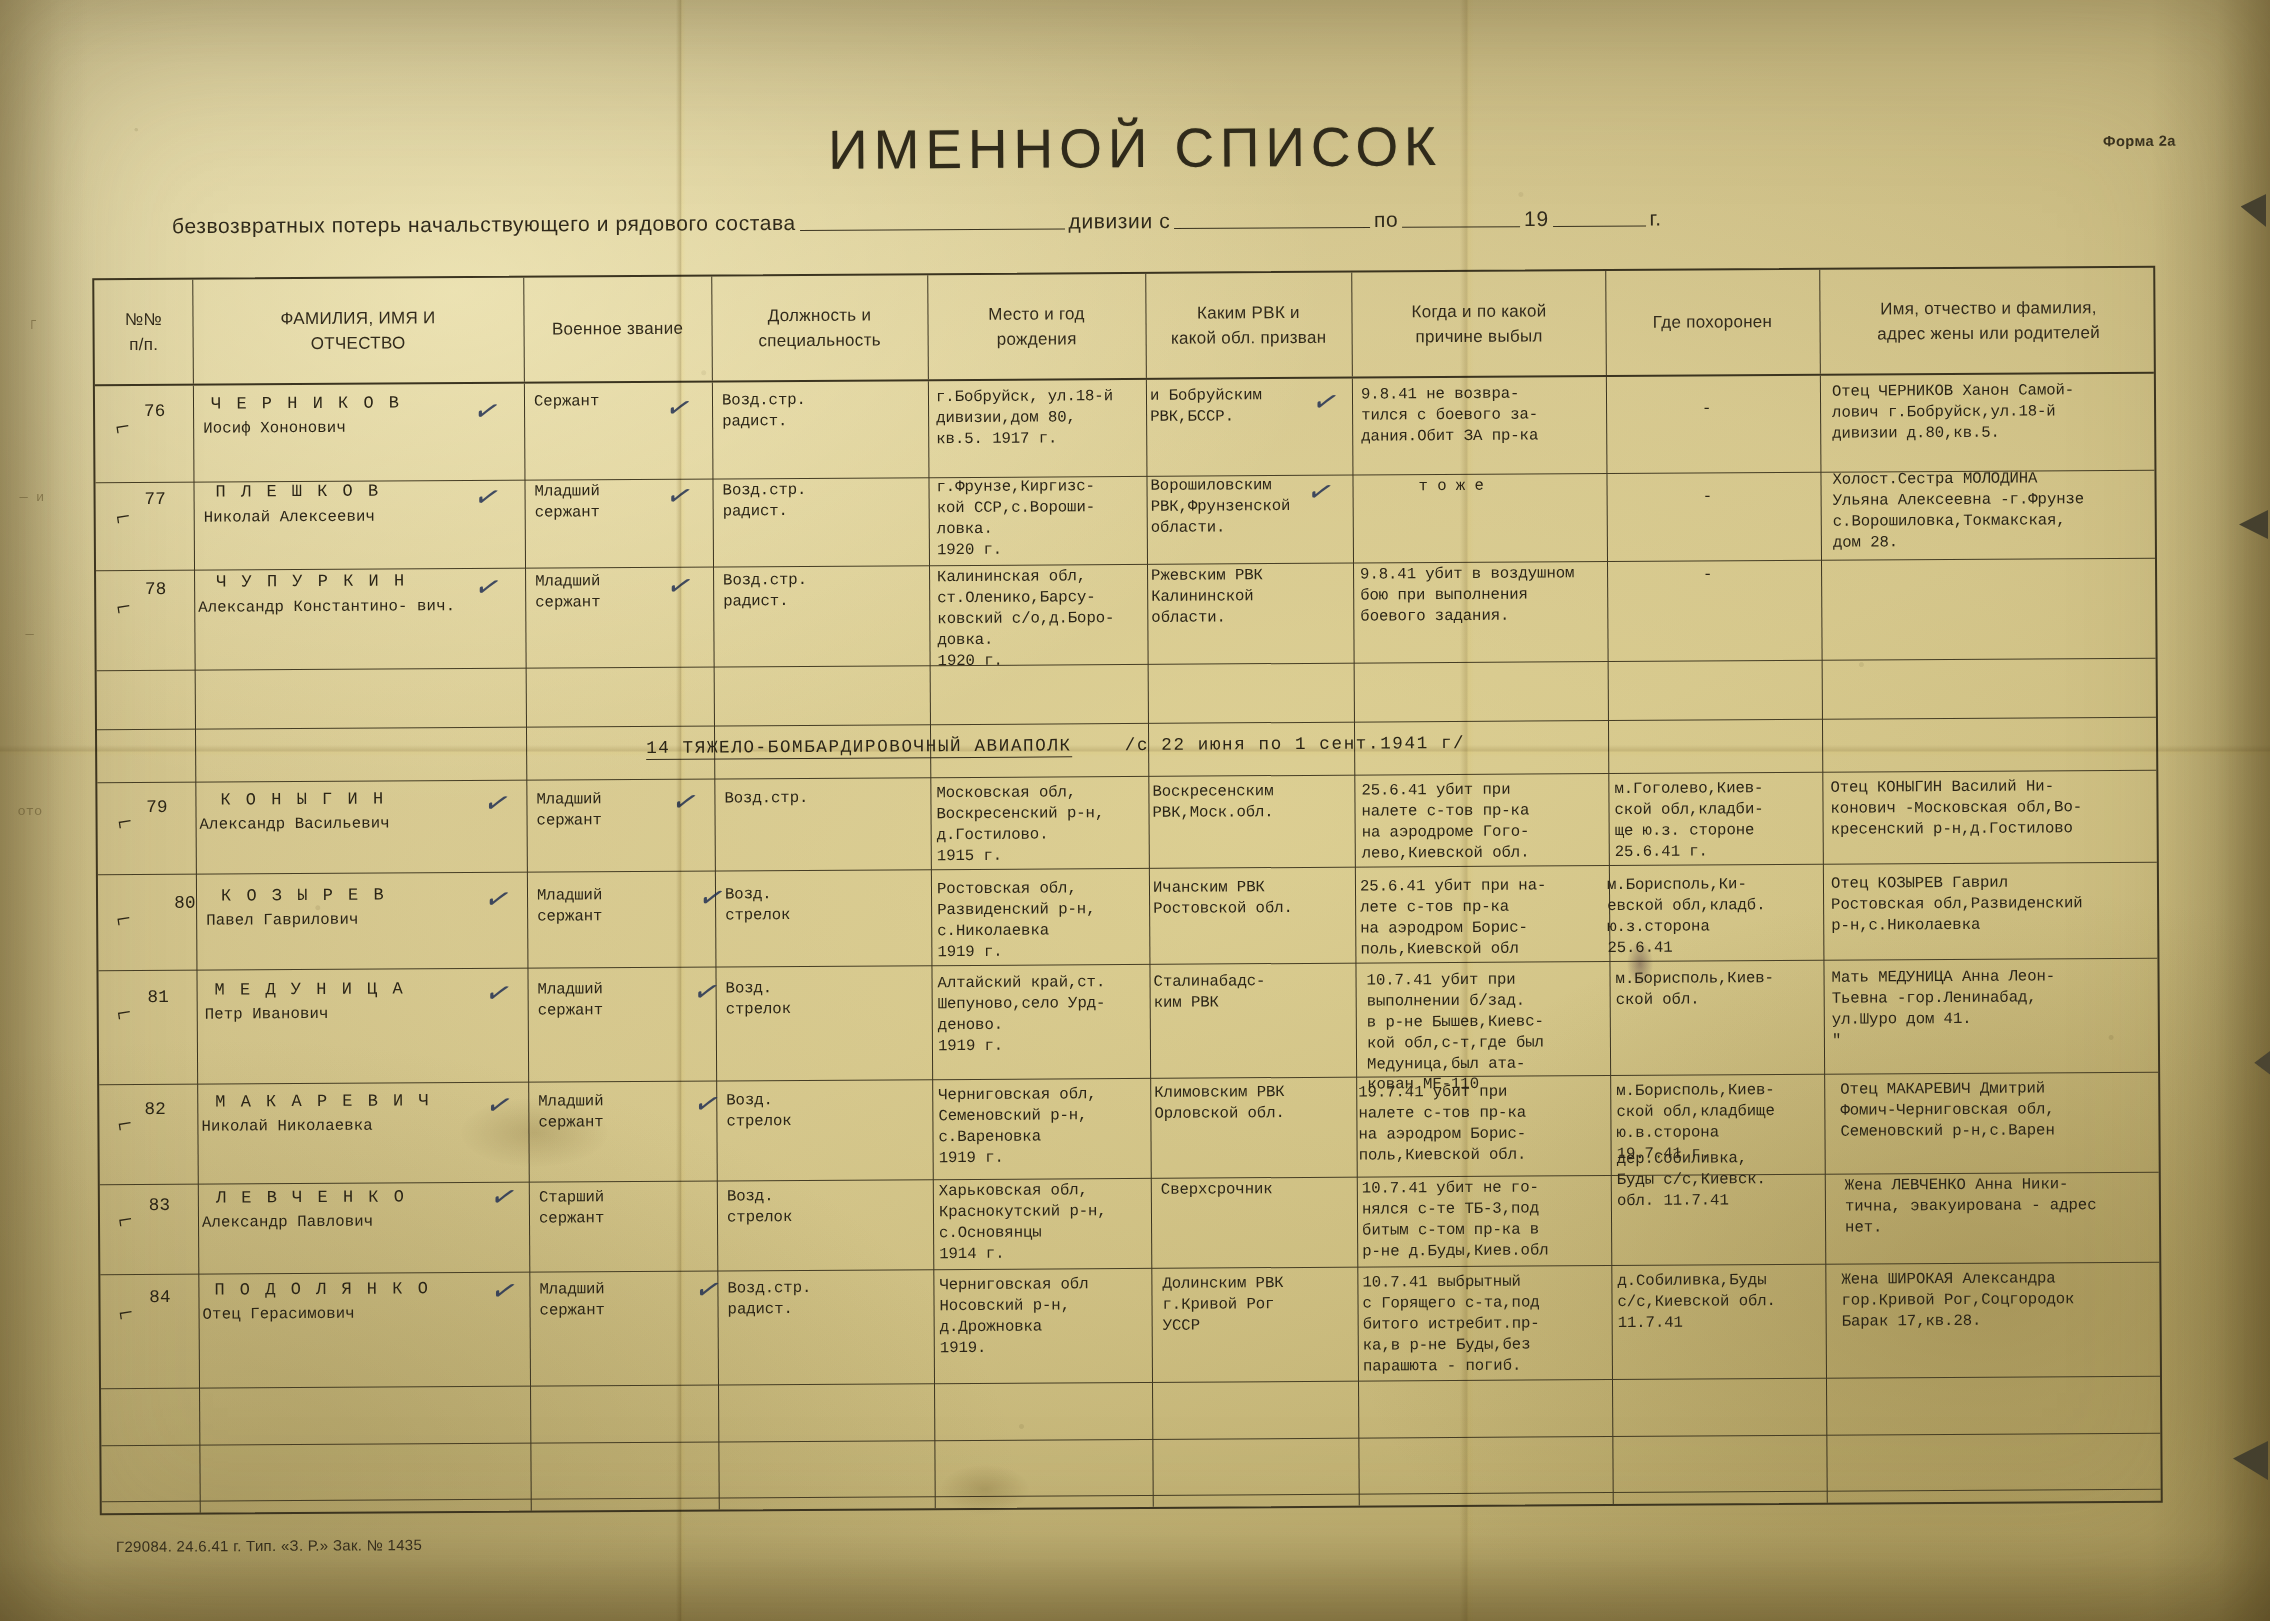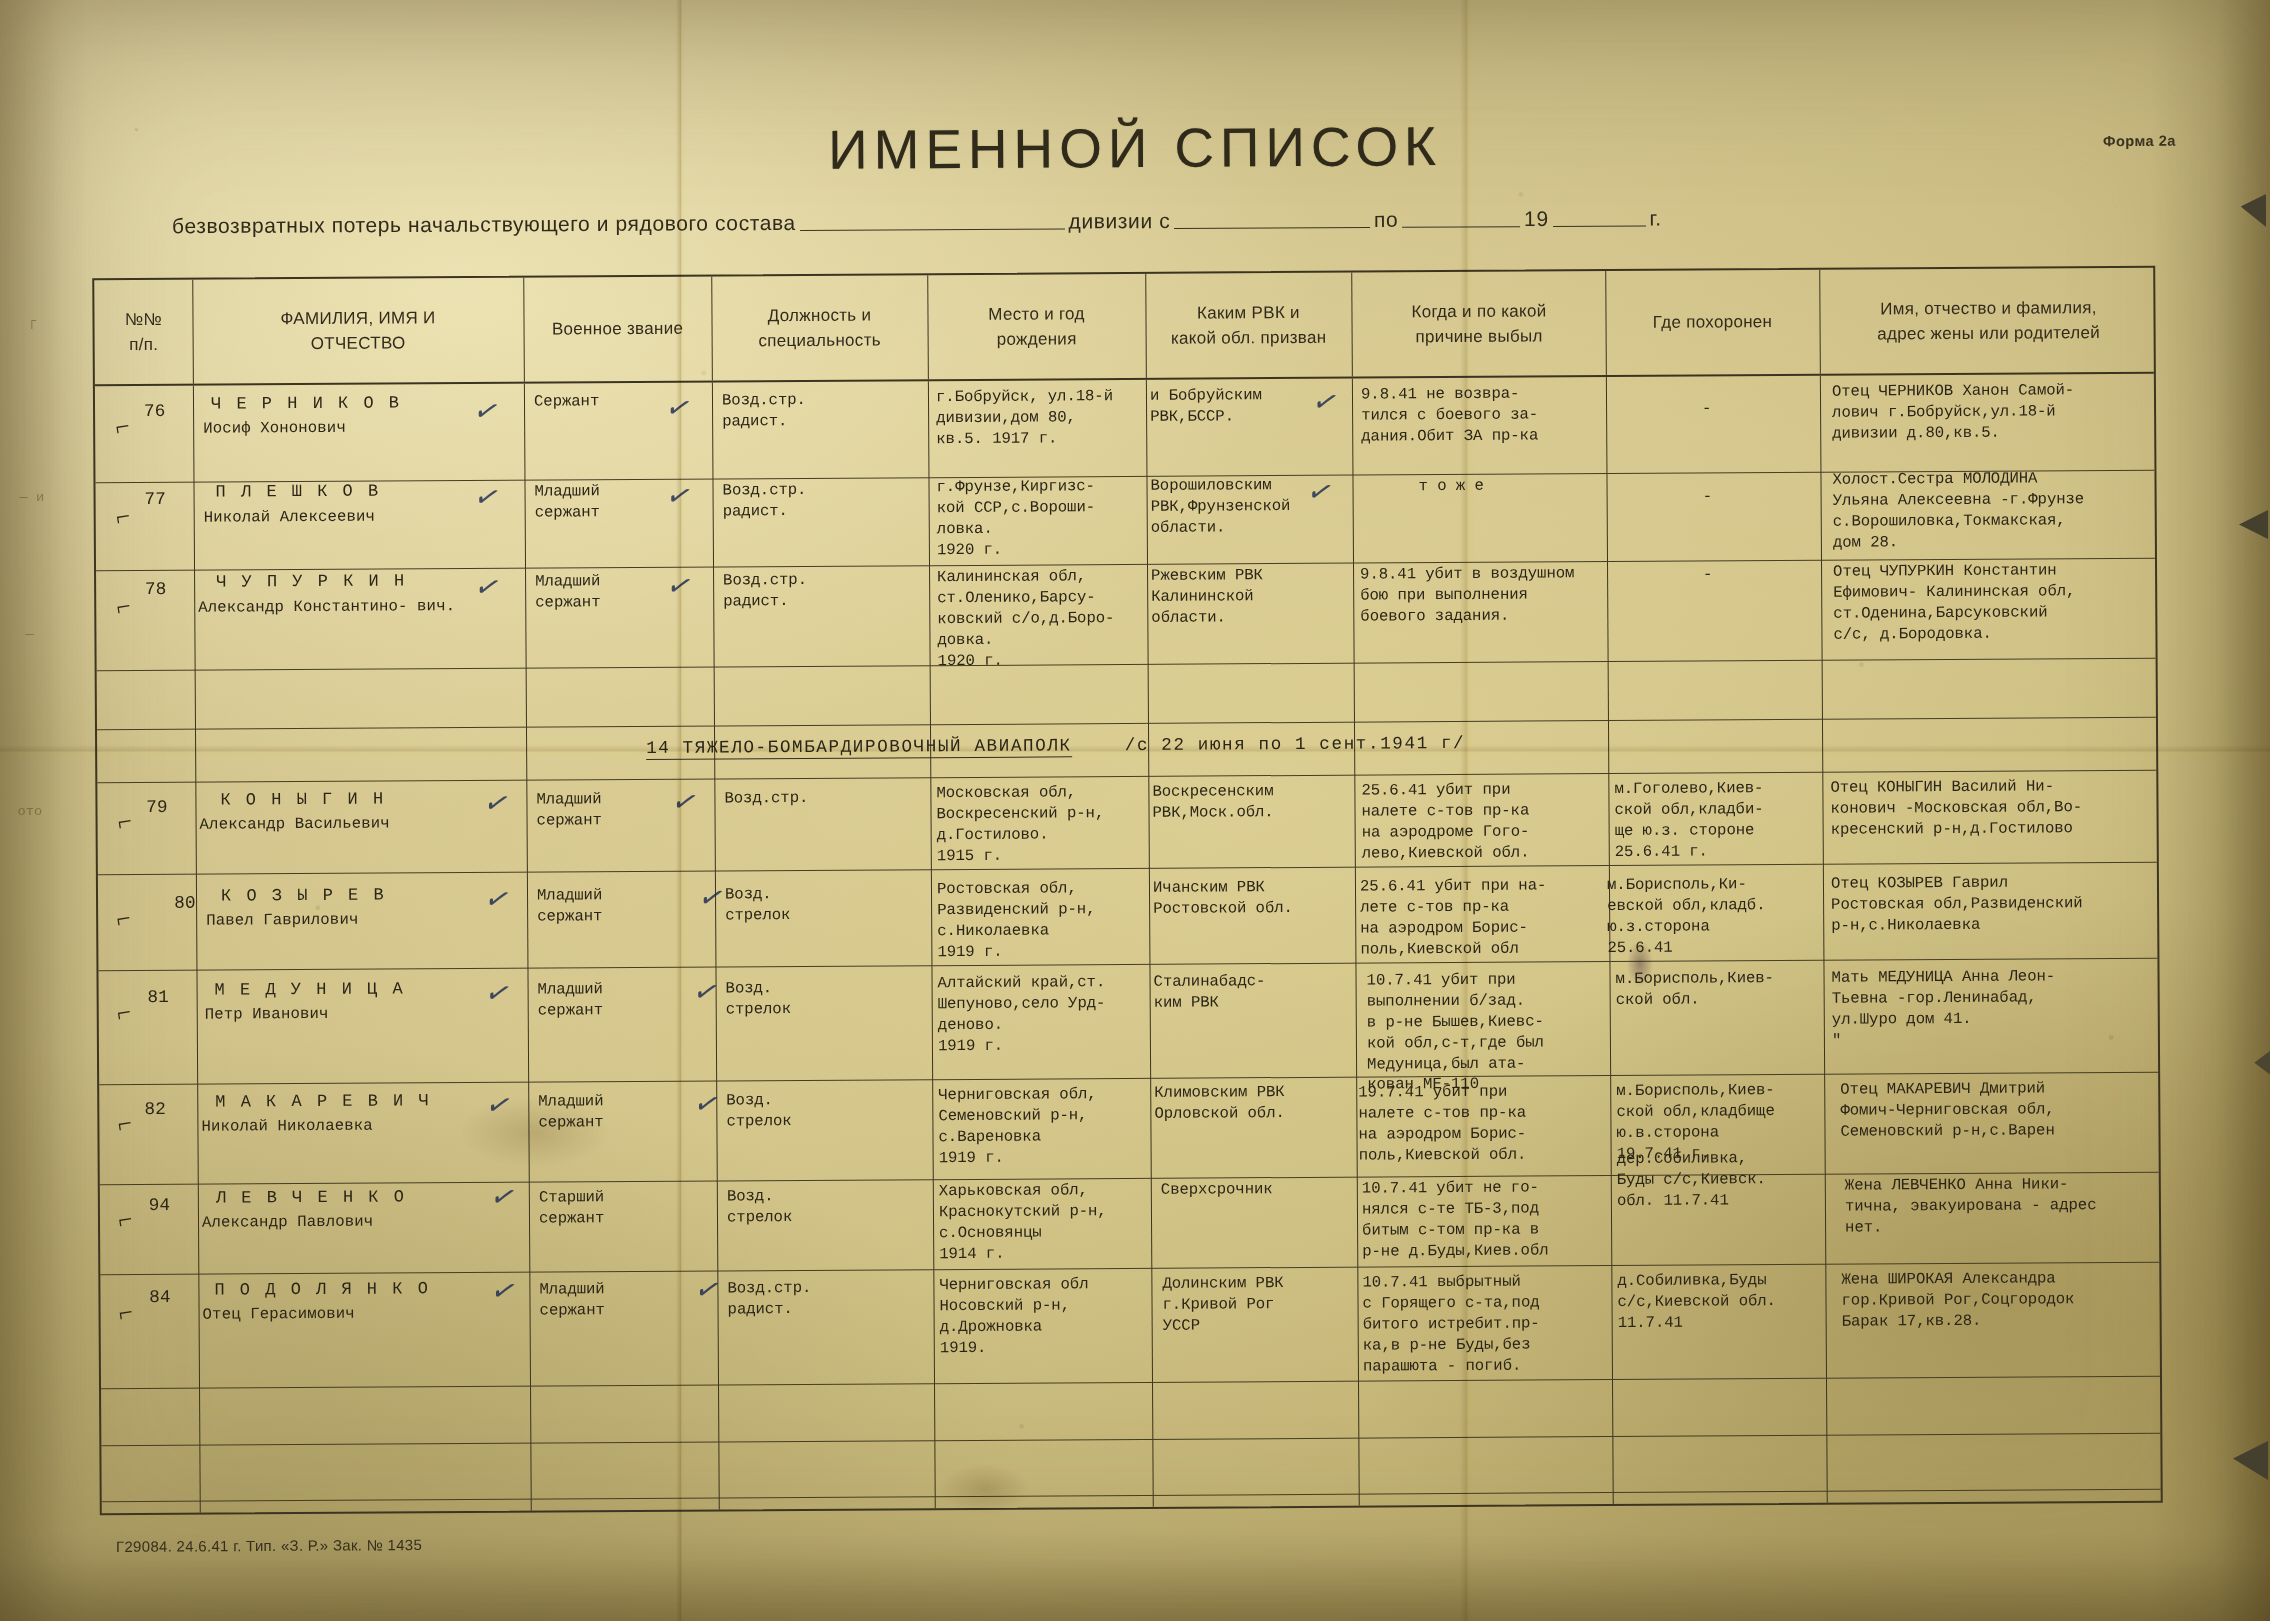--- a/index.html
+++ b/index.html
@@ -405,24 +405,20 @@
 ковский с/о,д.Боро-
 довка.
       1920 г.</div>
         <div class="row-cell typed" style="left:1055px;top:186px">Ржевским РВК
 Калининской
 области.</div>
         <div class="row-cell typed" style="left:1264px;top:186px">9.8.41 убит в воздушном
 бою при выполнения
 боевого задания.</div>
         <div class="row-cell typed" style="left:1607px;top:188px">-</div>
-        <div class="row-cell typed" style="left:1737px;top:186px">Отец ЧУПУРКИН Константин
-Ефимович- Калининская обл,
-ст.Оденина,Барсуковский
-с/с, д.Бородовка.</div>
 
         <div class="group-title" style="left:549px;top:355px">
           <span class="under">14 ТЯЖЕЛО-БОМБАРДИРОВОЧНЫЙ АВИАПОЛК</span>
           <span style="margin-left:41px">/с 22 июня по 1 сент.1941 г/</span>
         </div>
 
         <div class="row-cell num" style="left:21.6px;top:410px;width:76px;text-align:center">79</div>
         <span class="brace" style="left:19.6px;top:421px">⌐</span>
         <div class="row-cell name-main" style="left:123px;top:404px">К О Н Ы Г И Н</div>
         <div class="row-cell name-sub" style="left:102px;top:429px">Александр Васильевич</div>
@@ -527,21 +523,21 @@
 на аэродром Борис-
 поль,Киевской обл.</div>
         <div class="row-cell typed" style="left:1517px;top:704px">м.Борисполь,Киев-
 ской обл,кладбище
 ю.в.сторона
 19.7.41 г.</div>
         <div class="row-cell typed" style="left:1741px;top:704px">Отец МАКАРЕВИЧ Дмитрий
 Фомич-Черниговская обл,
 Семеновский р-н,с.Варен</div>
 
-        <div class="row-cell num" style="left:21.6px;top:808px;width:76px;text-align:center">94</div>
+        <div class="row-cell num" style="left:21.6px;top:808px;width:76px;text-align:center">83</div>
         <span class="brace" style="left:17.6px;top:819px">⌐</span>
         <div class="row-cell name-main" style="left:116px;top:802px">Л Е В Ч Е Н К О</div>
         <div class="row-cell name-sub" style="left:102px;top:827px">Александр Павлович</div>
         <span class="chk" style="left:392px;top:796px">✓</span>
         <div class="row-cell typed" style="left:439px;top:804px">Старший
 сержант</div>
         <div class="row-cell typed" style="left:627px;top:804px">Возд.
 стрелок</div>
         <div class="row-cell typed" style="left:839px;top:800px">Харьковская обл,
 Краснокутский р-н,

